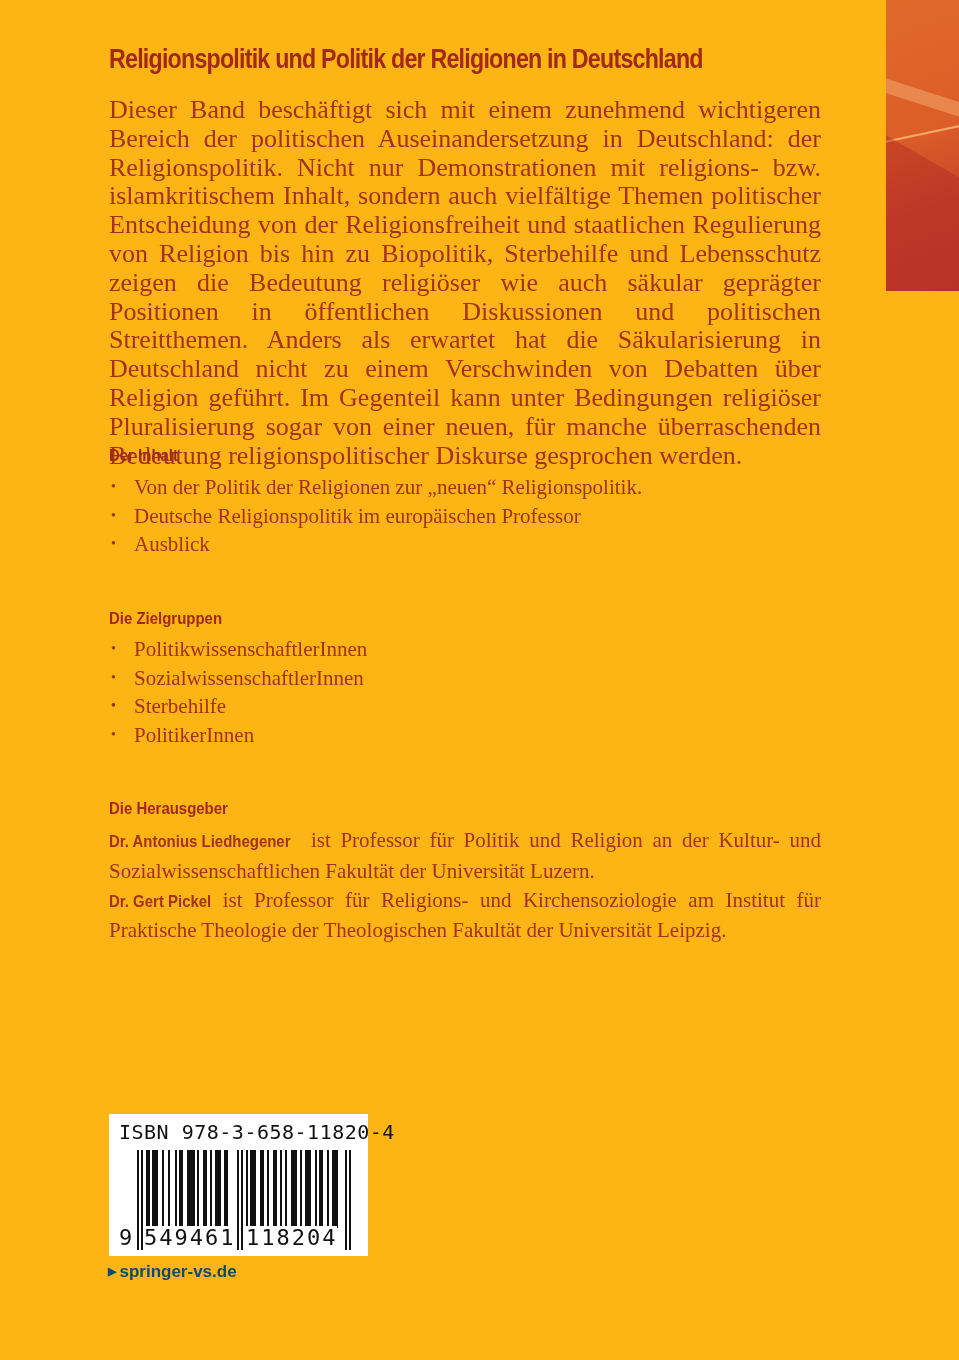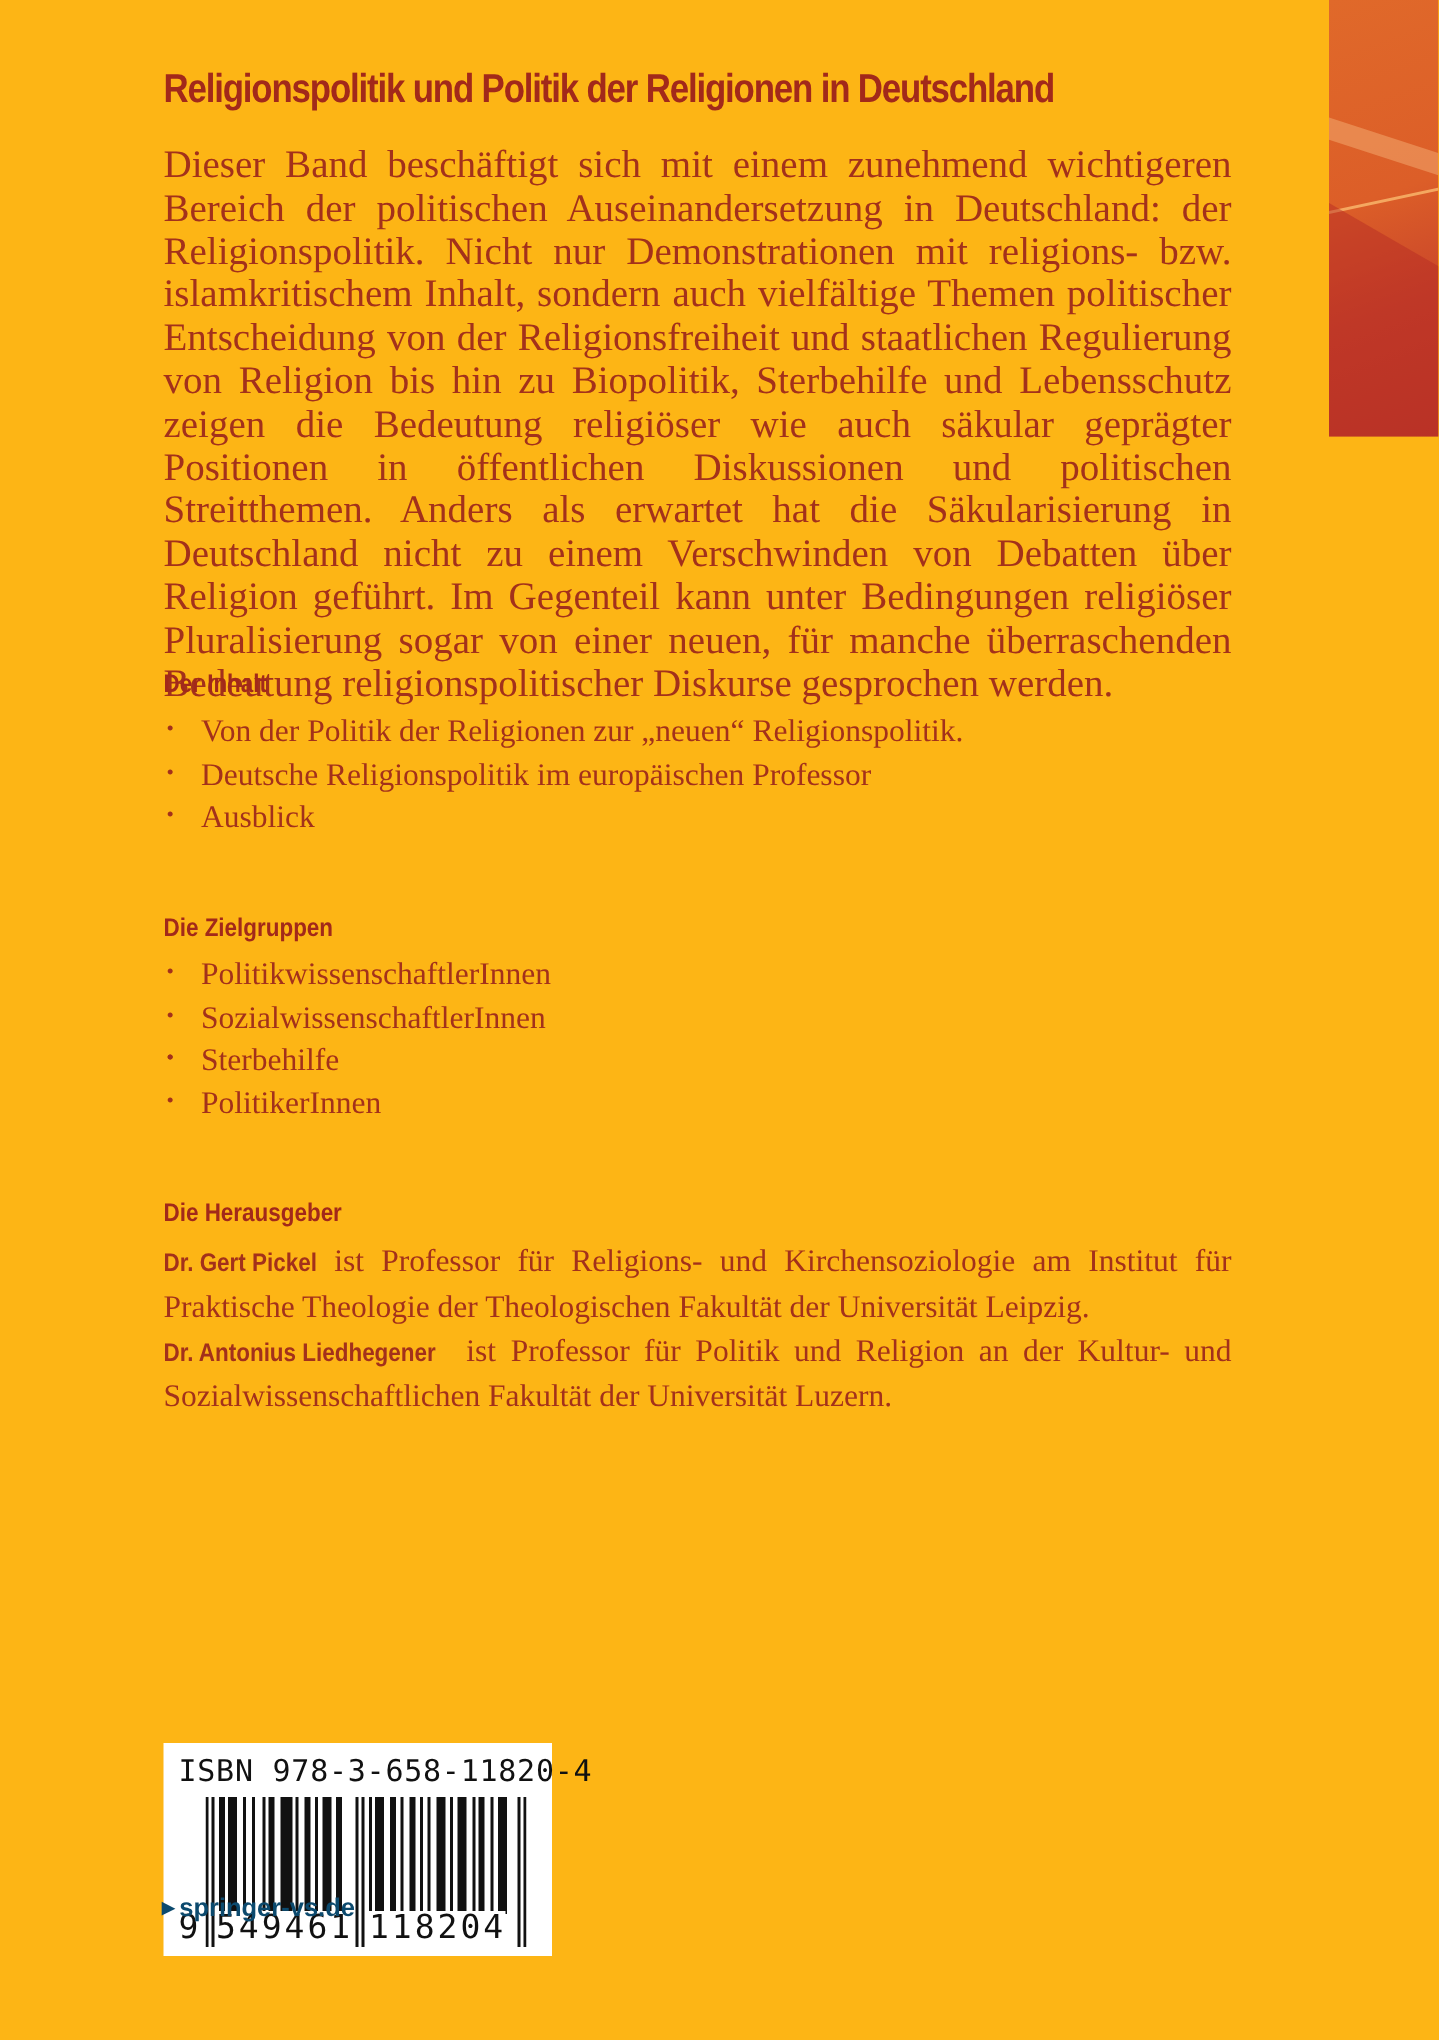--- a/index.html
+++ b/index.html
@@ -10,21 +10,21 @@
   .corner .streak2 { position:absolute; left:-10px; top:130px; width:120px; height:2px; background:rgba(255,200,120,0.7); transform:rotate(-12deg); }
   .corner .shade { position:absolute; left:0; top:170px; width:120px; height:200px; background:rgba(180,40,35,0.45); transform:skewY(30deg); }
   .title { position:absolute; left:109px; top:44px; font-family:"Liberation Sans", sans-serif; font-weight:bold; font-size:27px; letter-spacing:-0.9px; color:#A2291A; transform:scaleX(0.86); transform-origin:left; white-space:nowrap; }
   .blurb { position:absolute; left:109px; top:96px; width:712px; font-size:26px; line-height:28.8px; text-align:justify; }
   .sec-h { position:absolute; left:109px; font-family:"Liberation Sans", sans-serif; font-weight:bold; font-size:17px; color:#A2291A; transform:scaleX(0.88); transform-origin:left; white-space:nowrap; }
   ul.list { position:absolute; left:109px; margin:0; padding:0; list-style:none; font-size:21px; line-height:28.7px; }
   ul.list li { position:relative; padding-left:25px; white-space:nowrap; }
   ul.list li .bullet { position:absolute; left:2px; top:0; font-size:14px; }
   .editors { position:absolute; left:109px; top:826px; width:712px; font-size:21px; line-height:28.8px; text-align:justify; }
   .editors .name { font-family:"Liberation Sans", sans-serif; font-weight:bold; font-size:17px; display:inline-block; transform:scaleX(0.88); transform-origin:left; margin-right:-14px; }
-  .barcode-box { position:absolute; left:109px; top:1162px; width:259px; height:142px; background:#fff; }
+  .barcode-box { position:absolute; left:109px; top:1114px; width:259px; height:142px; background:#fff; }
   .isbn-top { position:absolute; left:10px; top:6px; font-family:"DejaVu Sans Mono", monospace; font-size:20px; color:#111; letter-spacing:0.5px; white-space:nowrap; }
   .bars { position:absolute; left:28px; top:36px; width:214px; height:100px; }
   .isbn-bottom { position:absolute; top:112px; font-family:"DejaVu Sans Mono", monospace; font-size:22px; color:#111; background:#fff; line-height:24px; }
   .footer-link { position:absolute; left:108px; top:1262px; font-family:"Liberation Sans", sans-serif; font-weight:bold; font-size:17px; color:#0c4a6e; white-space:nowrap; }
   .footer-link .arrow { font-size:11px; margin-right:3px; vertical-align:2px; }
 </style>
 </head>
 <body>
 
 <div class="corner">
@@ -48,22 +48,22 @@
 <ul class="list" style="top:635px;">
   <li><span class="bullet">•</span><span>PolitikwissenschaftlerInnen</span></li>
   <li><span class="bullet">•</span><span>SozialwissenschaftlerInnen</span></li>
   <li><span class="bullet">•</span></li>
   <li><span class="bullet">•</span><span>Sterbehilfe</span></li>
   <li><span class="bullet">•</span><span>PolitikerInnen</span></li>
 </ul>
 
 <div class="sec-h" style="top:799px;">Die Herausgeber</div>
 <div class="editors">
+  <div><span class="name">Dr. Antonius Liedhegener</span> <span>ist Professor für Politik und Religion an der Kultur- und Sozialwissenschaftlichen Fakultät der Universität Luzern.</span></div>
   <div><span class="name">Dr. Gert Pickel</span> <span>ist Professor für Religions- und Kirchensoziologie am Institut für Praktische Theologie der Theologischen Fakultät der Universität Leipzig.</span></div>
-  <div><span class="name">Dr. Antonius Liedhegener</span> <span>ist Professor für Politik und Religion an der Kultur- und Sozialwissenschaftlichen Fakultät der Universität Luzern.</span></div>
 </div>
 
 <div class="barcode-box">
   <div class="isbn-top">ISBN 978-3-658-11820-4</div>
   <svg class="bars" viewBox="0 0 214 100" preserveAspectRatio="none">
     <g fill="#111">
       <rect x="0" y="0" width="2" height="100"></rect>
         <rect x="4" y="0" width="2" height="100"></rect>
       <rect x="9" y="0" width="4" height="78"></rect>
         <rect x="15" y="0" width="6" height="78"></rect>

